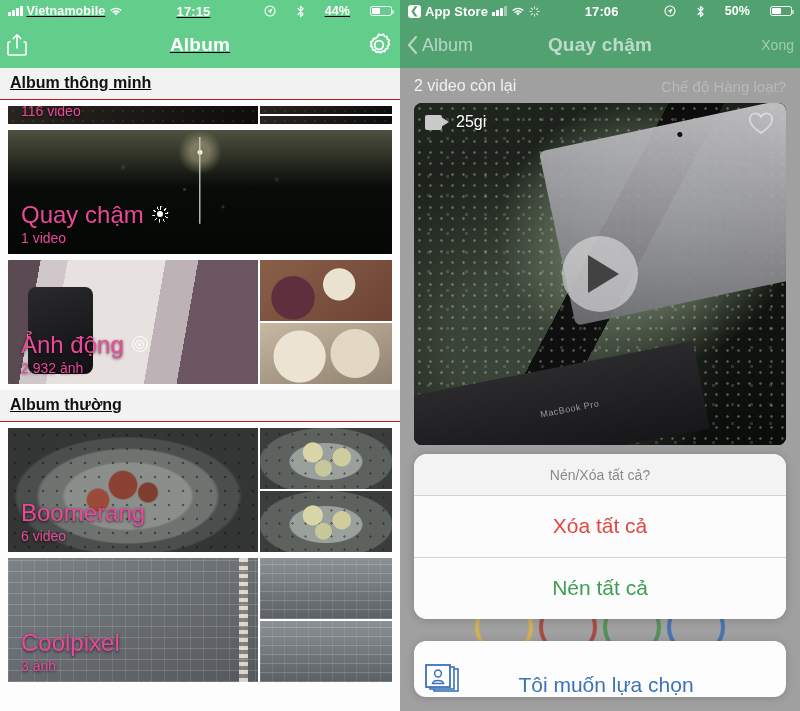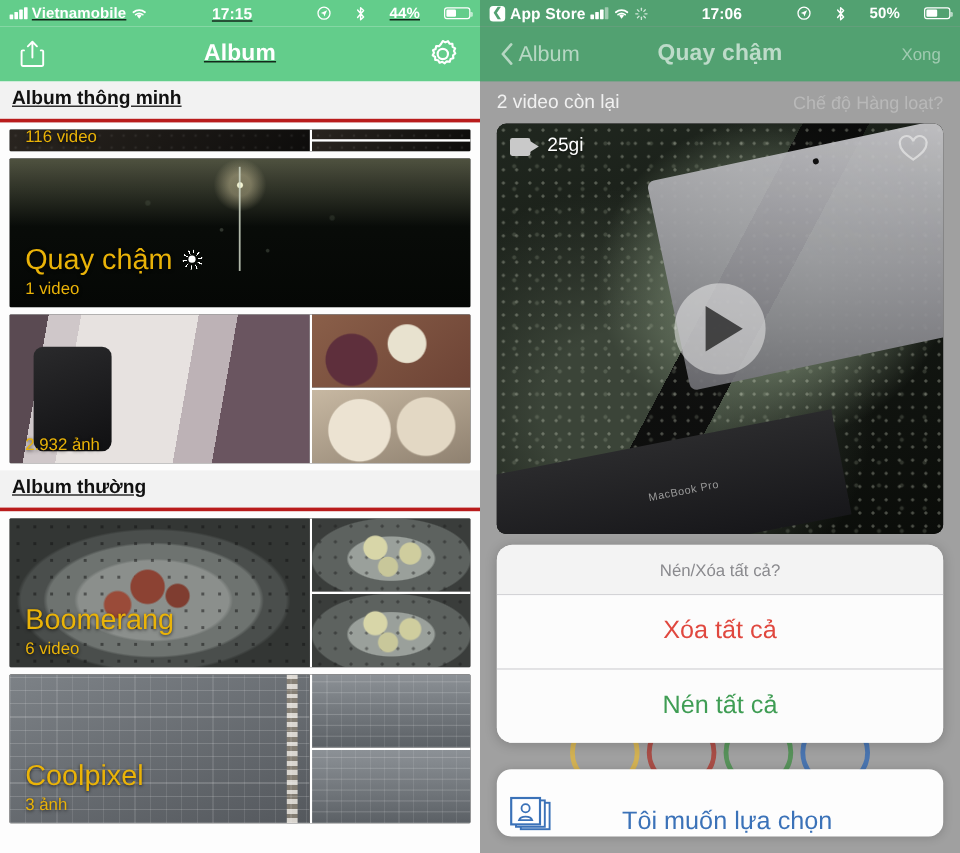--- a/index.html
+++ b/index.html
@@ -38,43 +38,43 @@
     border-radius: 2.5px; position: relative; padding: 1px;
   }
   .batt::after{
     content:""; position:absolute; right:-3.2px; top:3px; width:1.8px; height:4px;
     background: currentColor; border-radius: 0 1px 1px 0; opacity:.6;
   }
   .batt span { display:block; height:100%; background: currentColor; border-radius:1px; }
 
   .navbar {
     height: 46px; display: flex; align-items: center; justify-content: space-between;
-    padding: 0 16px; color: #ffffff; text-align: center;
+    padding: 0 6px; color: #ffffff; text-align: center;
   }
   .left .navbar { background: #63cd8b; }
   .right .navbar { background: #52a171; }
   .nav-title { font-size: 19px; font-weight: bold; letter-spacing: .2px; }
   .right .nav-title { color: rgba(255,255,255,.62); }
   .nav-side { display:flex; align-items:center; min-width: 72px; }
   .nav-side.rightside { justify-content: flex-end; }
   .nav-back { display:flex; align-items:center; gap:3px; font-size:18px; color: rgba(255,255,255,.58); }
   .nav-done { font-size:14px; color: rgba(255,255,255,.45); }
 
   .list { height: calc(711px - 22px - 46px); overflow: hidden; background: #fdfdfd; }
   .section-head {
     background: #f2f2f2; padding: 6px 10px 7px 10px;
     font-size: 16px; font-weight: bold; color: #111;
-    border-bottom: 3px solid #b91c1c;
+    border-bottom: 1px solid #b91c1c;
   }
   .album-card {
     position: relative; margin: 6px 8px; height: 124px; overflow: hidden;
     background: #111; border-radius: 1px;
   }
   .album-card.clipped { height: 18px; margin-bottom: 6px; }
-  .album-meta { position: absolute; left: 13px; bottom: 8px; color: #eab308; z-index: 4; }
+  .album-meta { position: absolute; left: 13px; bottom: 8px; color: #ec4899; z-index: 4; }
   .album-title { font-size: 24px; line-height: 1.05; text-shadow: 0 1px 3px rgba(0,0,0,.75);
                  display:flex; align-items:center; gap:8px; }
   .album-count { font-size: 14px; margin-top: 3px; text-shadow: 0 1px 3px rgba(0,0,0,.75); }
   .album-card.clipped .album-meta { bottom: auto; top: -6px; }
 
   .thumbs { position:absolute; inset:0; display:flex; }
   .thumb-main { flex: 0 0 65%; position: relative; overflow:hidden; }
   .thumb-side { flex: 1 1 auto; display:flex; flex-direction:column; border-left:2px solid #fff; }
   .thumb-side > div { flex:1; position:relative; overflow:hidden; }
   .thumb-side > div + div { border-top: 2px solid #fff; }
@@ -319,20 +319,24 @@
 
       <div class="album-card">
         <div class="thumbs">
           <div class="thumb-main px-curtain"></div>
           <div class="thumb-side">
             <div class="px-drinks"></div>
             <div class="px-cups"></div>
           </div>
         </div>
         <div class="album-meta">
+          <div class="album-title">
+            <span>Ảnh động</span>
+            <span class="icon-live"></span>
+          </div>
           <div class="album-count">2.932 ảnh</div>
         </div>
       </div>
 
       <div class="section-head">Album thường</div>
 
       <div class="album-card">
         <div class="thumbs">
           <div class="thumb-main px-steamer"></div>
           <div class="thumb-side">

